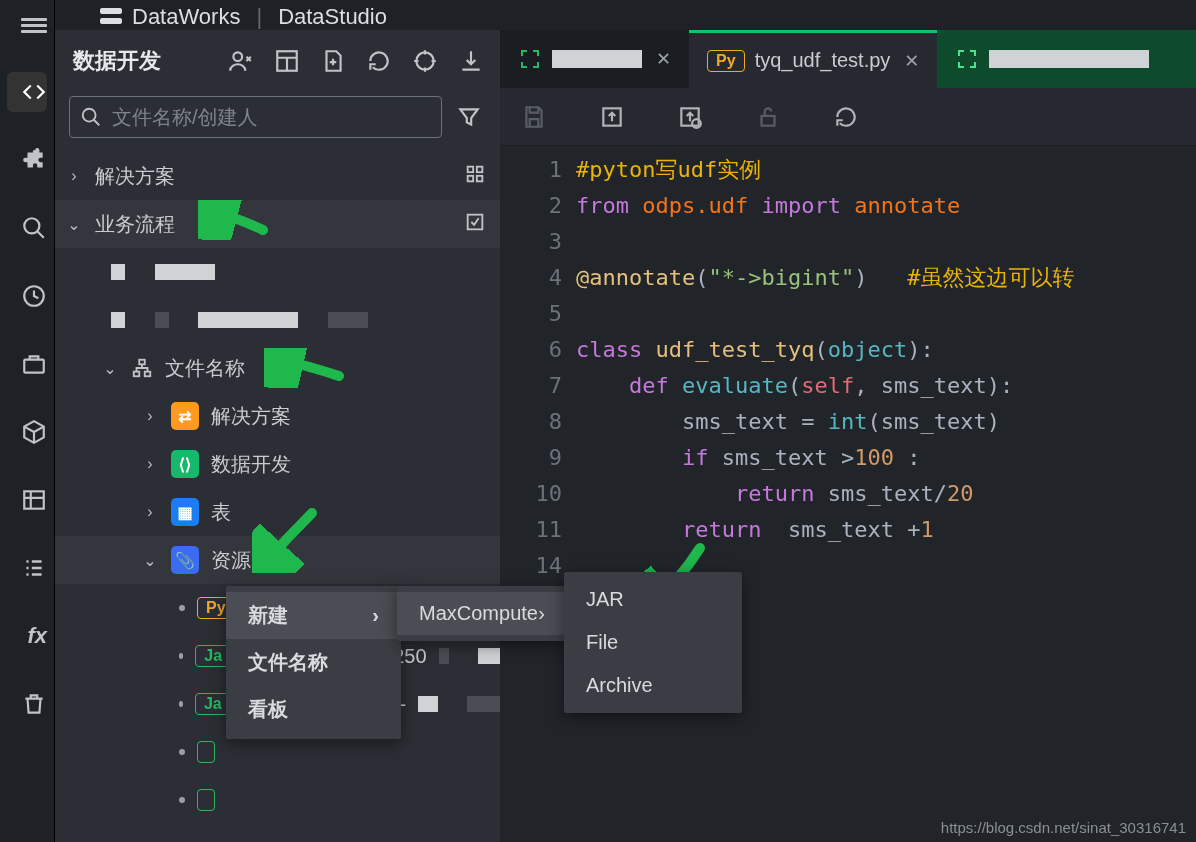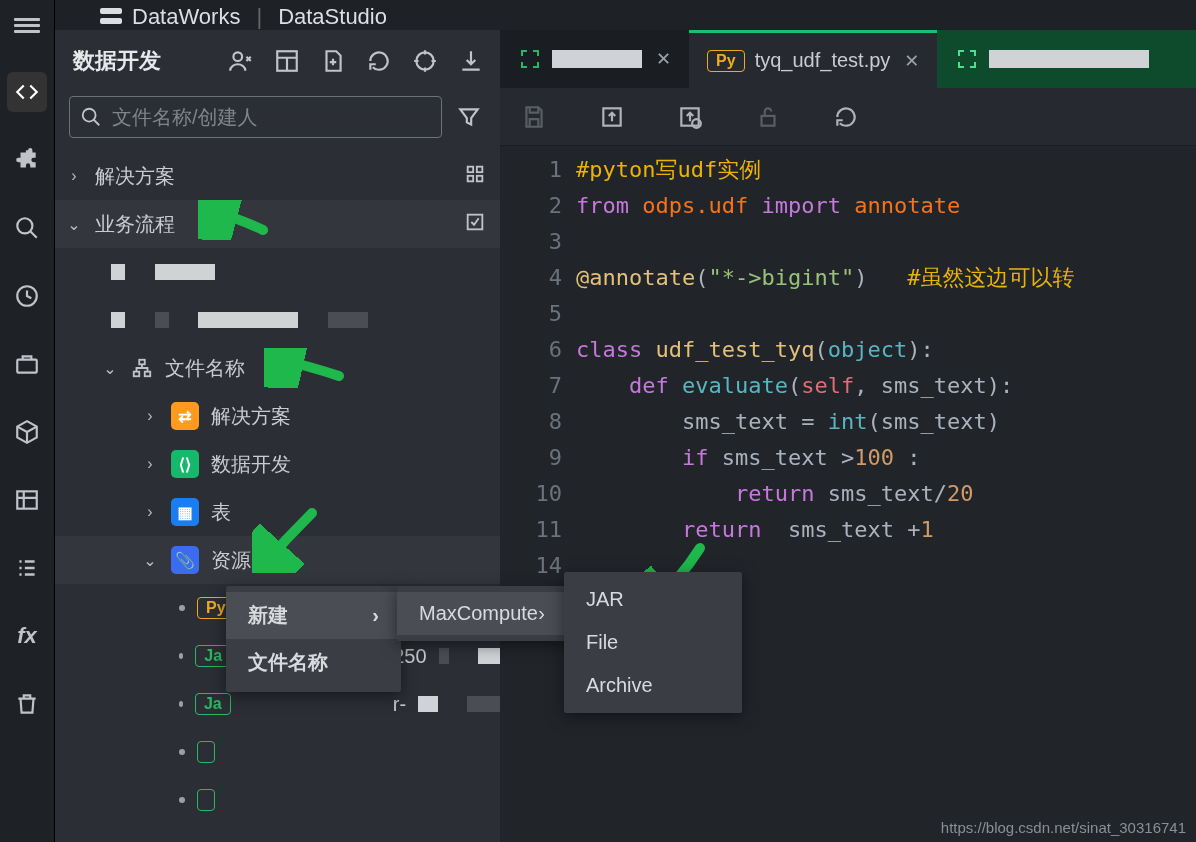--- a/index.html
+++ b/index.html
@@ -21,21 +21,21 @@
     background: #1e2227;
     display: flex;
     flex-direction: column;
     align-items: center;
     padding-top: 4px;
     gap: 28px;
     border-right: 1px solid #000;
   }
   .rail-item {
     width: 40px; height: 40px;
-    display: flex; align-items: center; justify-content: center;
+    display: flex; align-items: center; justify-content: flex-end;
     color: #c0c4c8;
   }
   .rail-item.active { background: #333; border-radius: 6px; }
   .rail-item svg, .rail-item .icon { width: 26px; height: 26px; }
   .rail-item .hamburger { width: 26px; height: 18px; }
   .rail-item .hamburger div { height: 3px; background: #c0c4c8; margin: 3px 0; border-radius: 1px;}
 
   
   .topbar {
     position: absolute; top: 0; left: 55px; right: 0; height: 30px;
@@ -447,20 +447,23 @@
   </div>
 </div>
 
 <div class="ctx ctx-main">
   <div class="item hover">
     <span>新建</span>
     <span>›</span>
   </div>
   <div class="item">
       <span>文件名称</span>
+    </div>
+  <div class="item">
+      <span>看板</span>
     </div>
 </div>
 
 <div class="ctx ctx-sub">
   <div class="item hover">
     <span>MaxCompute</span>
     <span>›</span>
   </div>
 </div>
 

